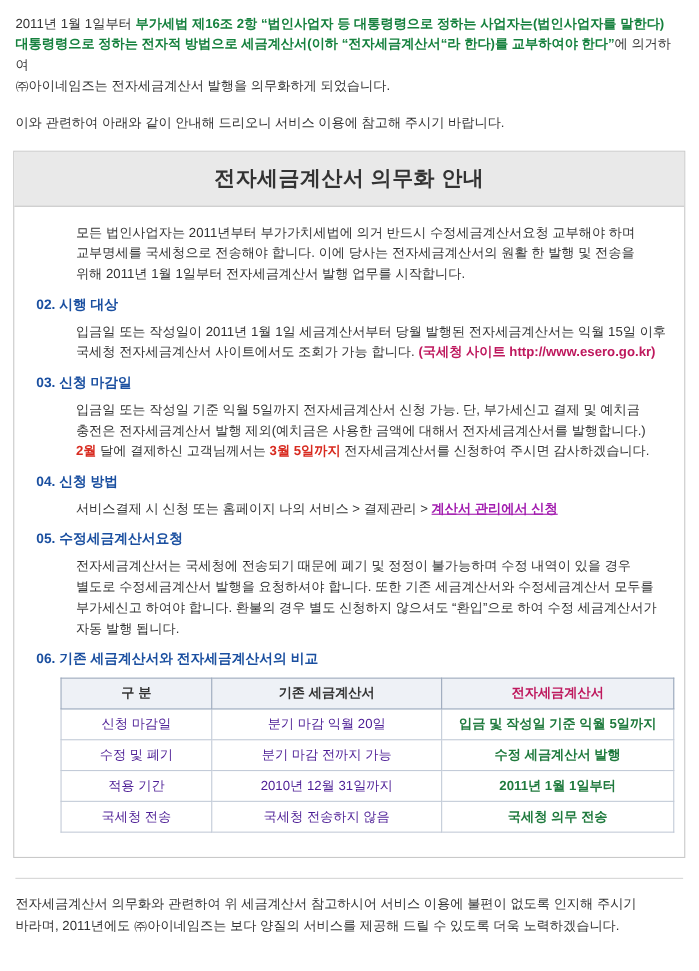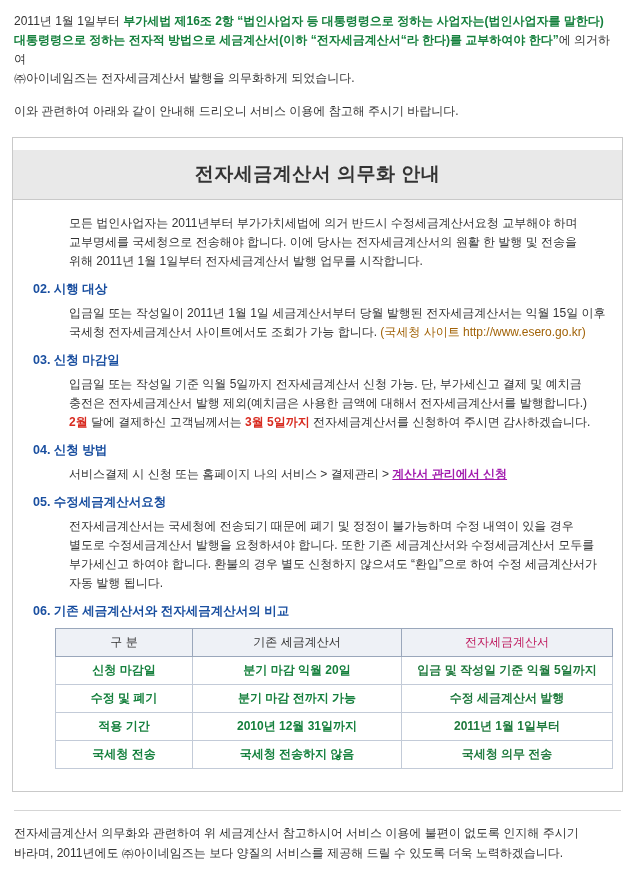--- a/index.html
+++ b/index.html
@@ -39,70 +39,68 @@
   }
   .panel-title {
     background: #e9e9e9;
     border-bottom: 1px solid #c9c9c9;
     text-align: center;
     font-size: 19px;
     font-weight: bold;
     color: #333333;
     padding: 11px 0 12px 0;
     letter-spacing: 0.5px;
-    margin-top: 12px;
   }
   .panel-body {
     padding: 14px 18px 18px 18px;
   }
   .sec { margin-bottom: 4px; }
   .sec-head {
     color: #1a4fa0;
     font-weight: bold;
     font-size: 12.5px;
     margin: 10px 0 6px 2px;
   }
   .sec-body {
     margin: 0 0 6px 38px;
     line-height: 19px;
     font-size: 12px;
     color: #333333;
   }
   .sec-body .line { white-space: nowrap; }
-  .green { color: #a16207; }
+  .green { color: #be185d; font-weight: bold; }
   .red { color: #d82b20; font-weight: bold; }
   .blue-link {
     color: #a21caf;
     font-weight: bold;
     text-decoration: underline;
   }
 
   
   table.cmp {
     margin: 8px 0 0 24px;
     border-collapse: collapse;
     width: 558px;
     font-size: 12px;
   }
   table.cmp th {
     background: #eef1f6;
     border: 1px solid #9aa7bb;
     color: #333333;
-    font-weight: normal;
+    font-weight: bold;
     padding: 5px 4px;
     text-align: center;
   }
   table.cmp th.hl { color: #be185d; }
   table.cmp td {
     border: 1px solid #c3cbd8;
     padding: 5px 4px;
     text-align: center;
-    color: #15803d;
+    color: #4c1d95;
     background: #ffffff;
-    font-weight: bold;
   }
   table.cmp td.val { color: #1f7a3d; font-weight: bold; }
 
   
   .divider {
     border: 0;
     border-top: 1px solid #d5d5d5;
     margin: 18px 2px 12px 2px;
   }
   .footer {

